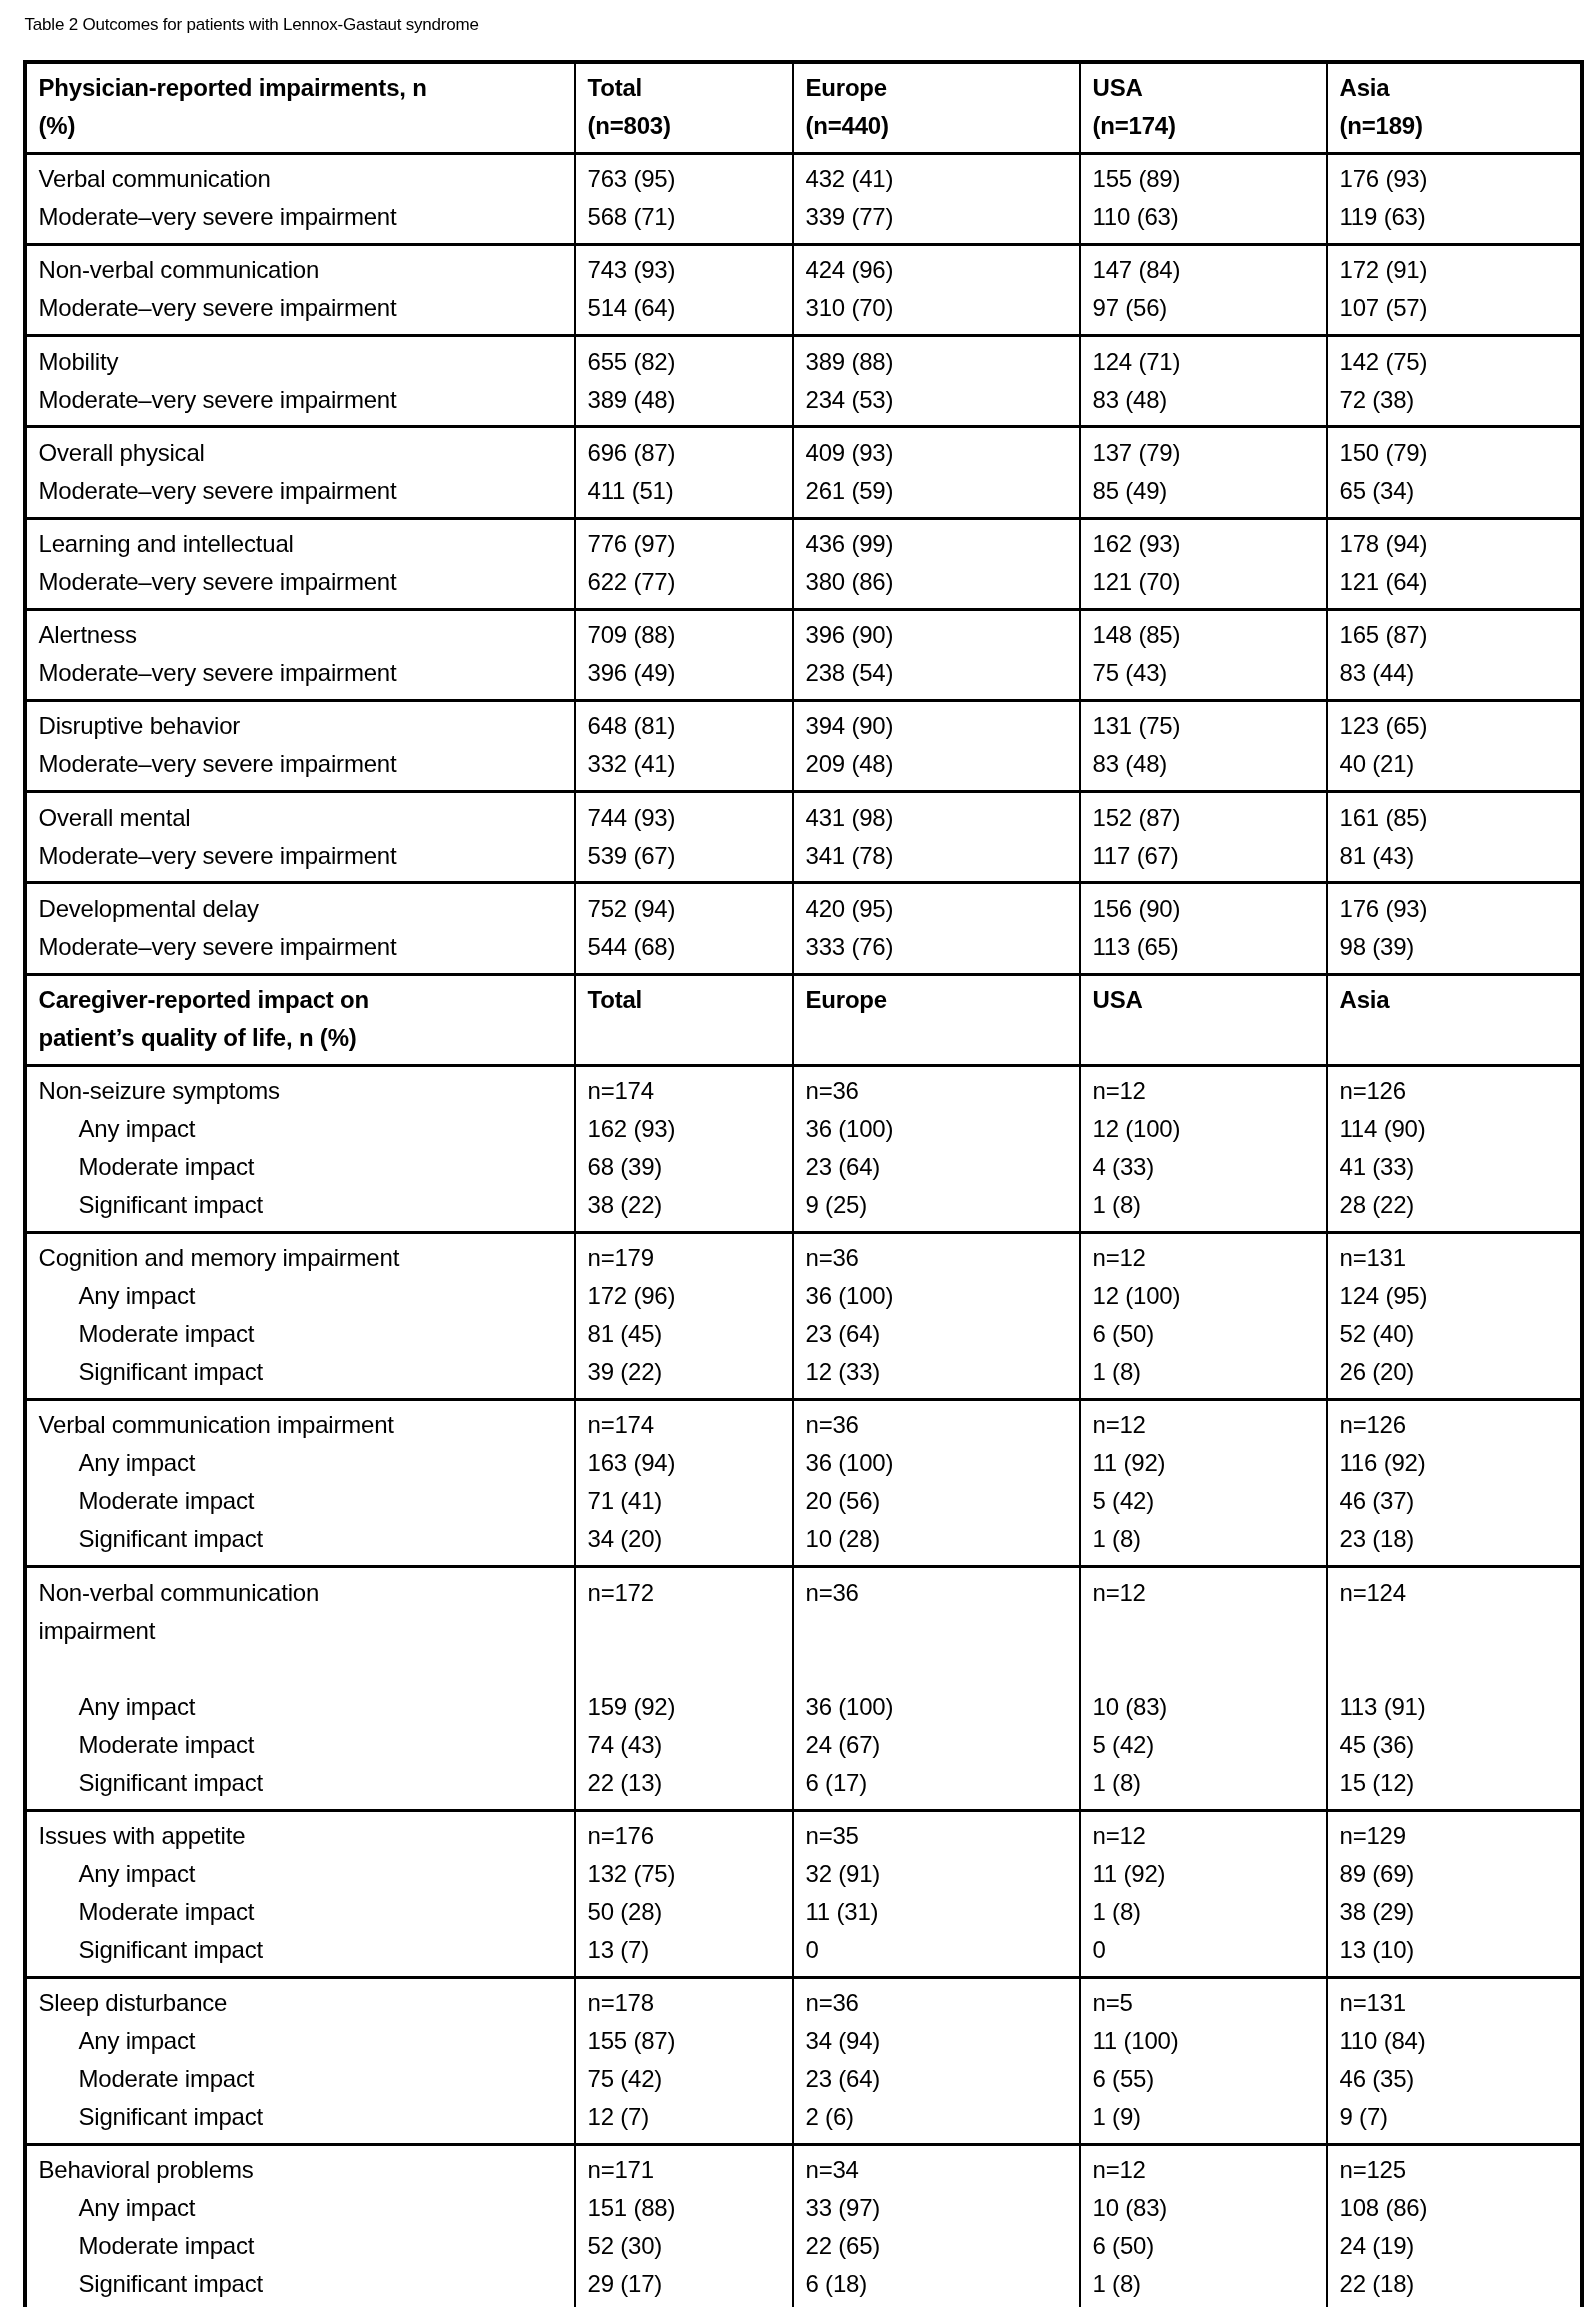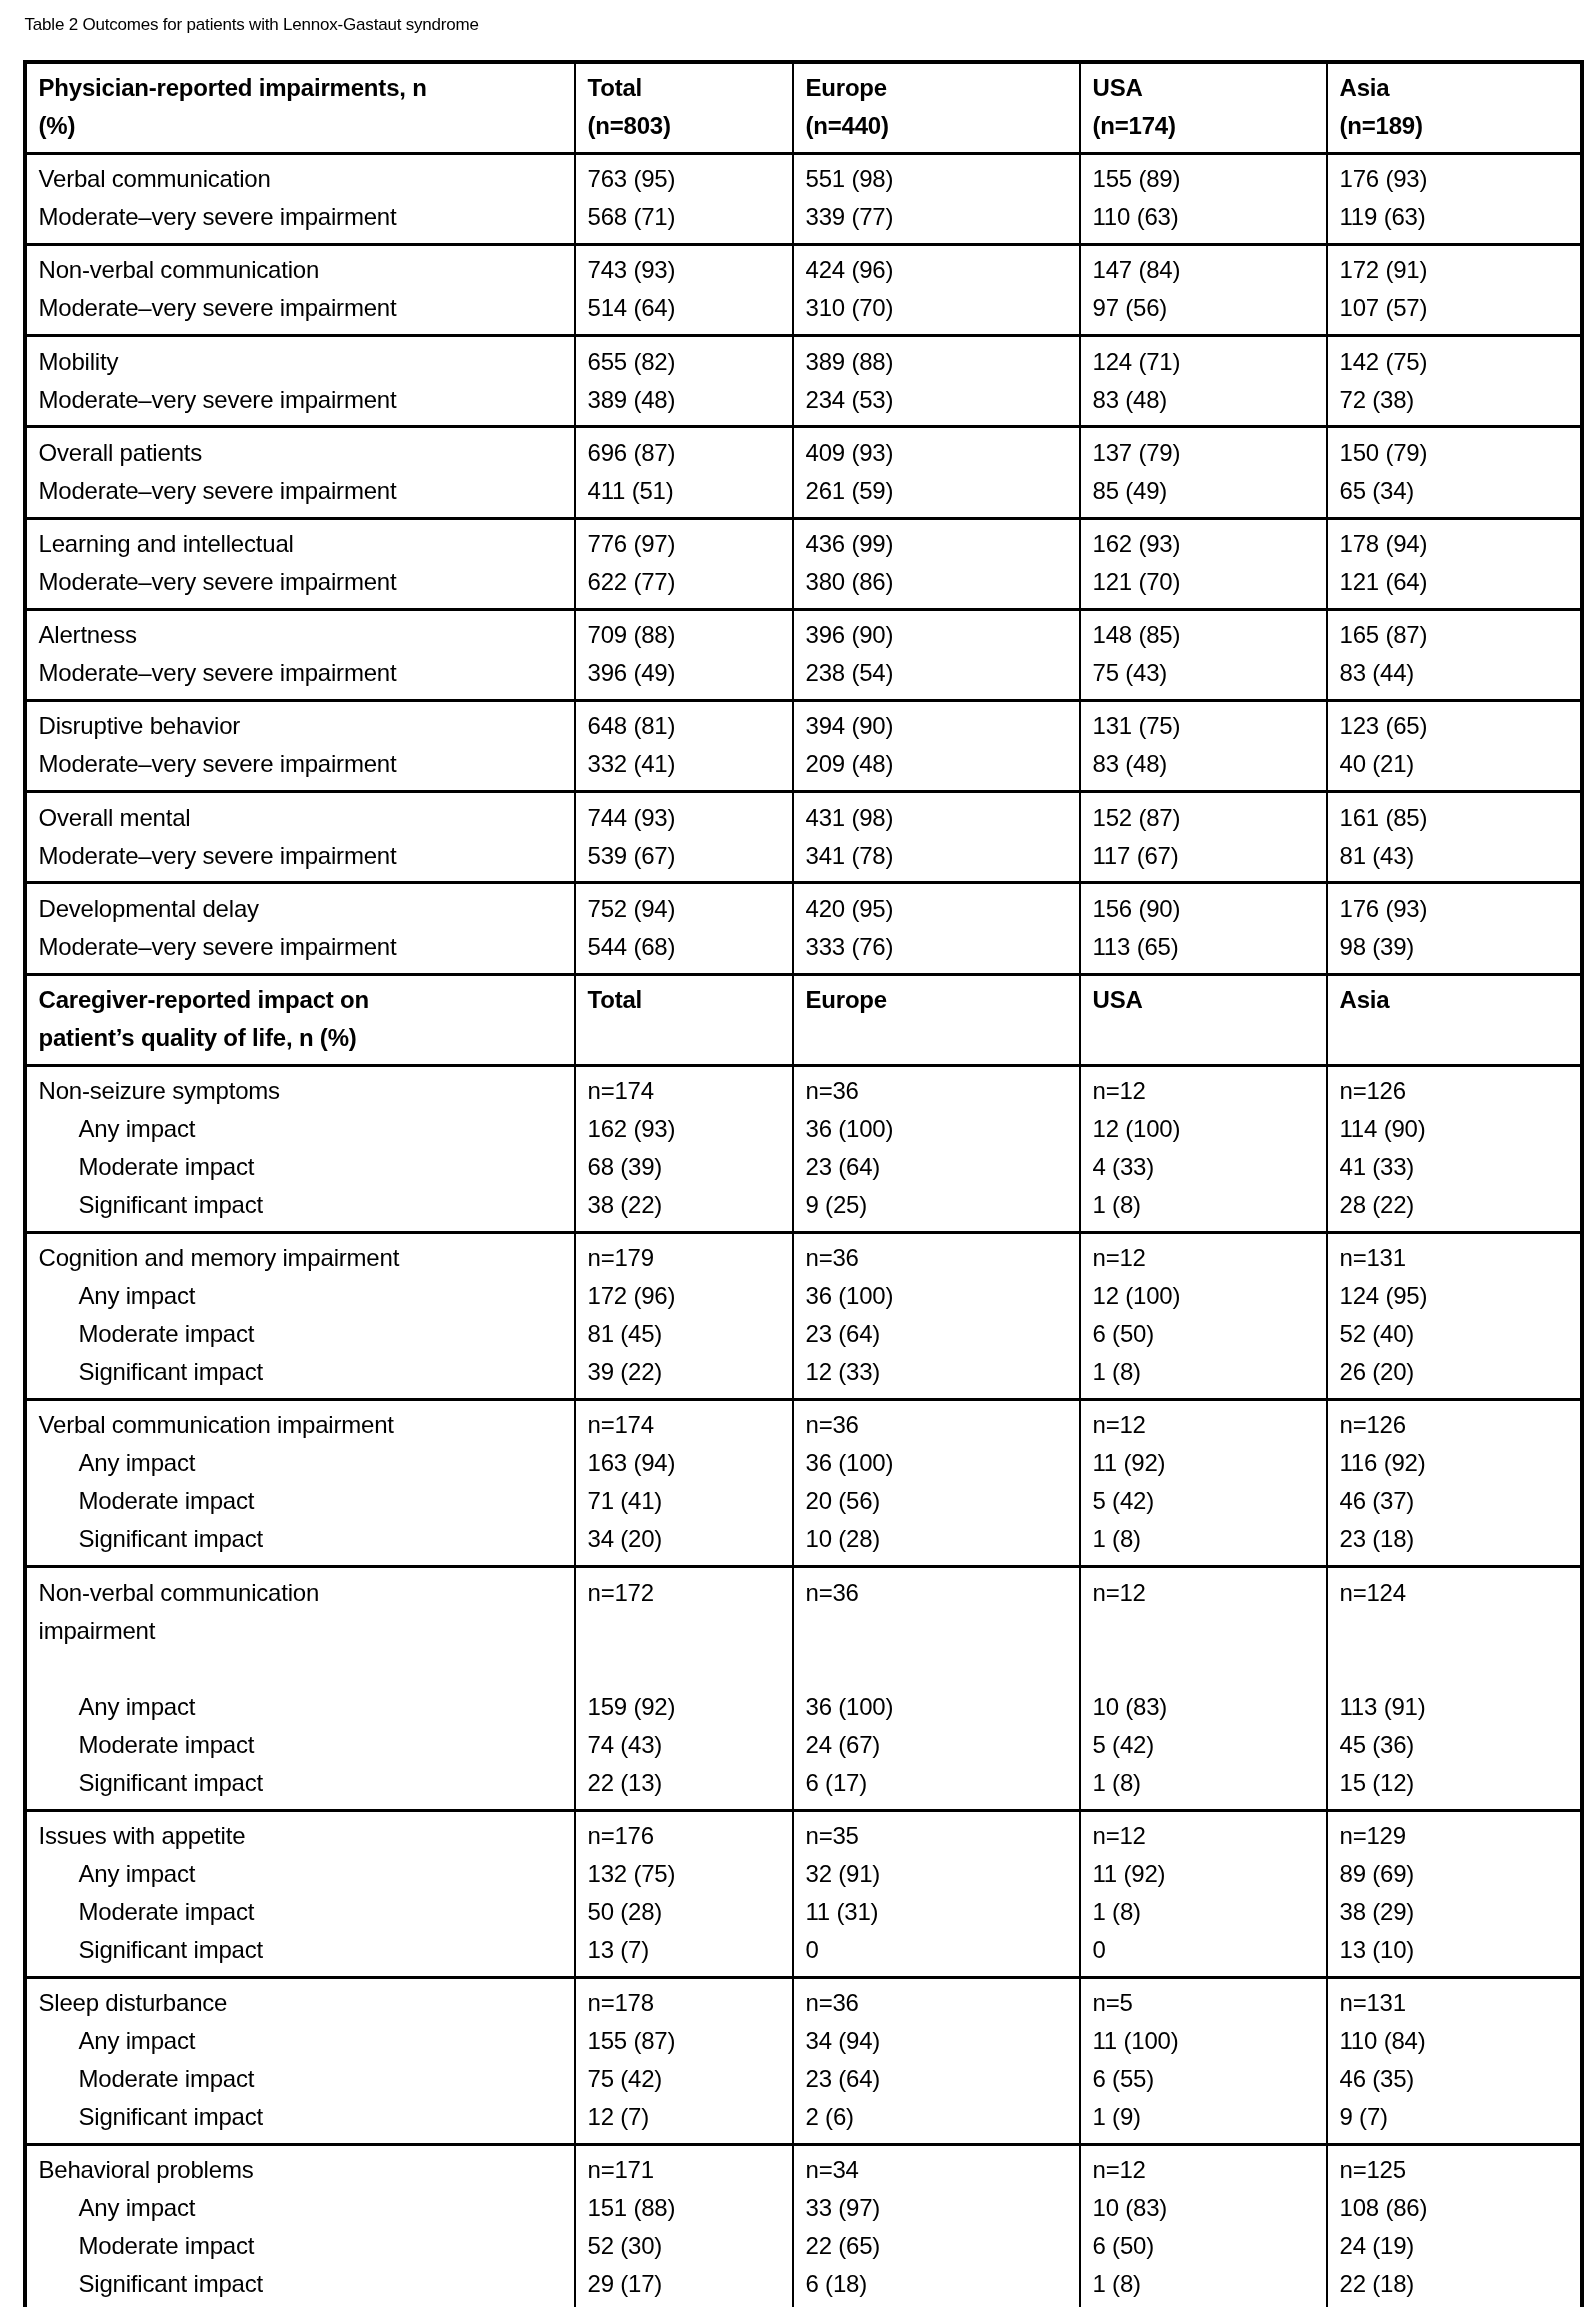--- a/index.html
+++ b/index.html
@@ -82,21 +82,21 @@
         <tr>
           <td>
             <div class="ln">Verbal communication</div>
             <div class="ln">Moderate–very severe impairment</div>
           </td>
           <td>
             <div class="ln">763 (95)</div>
             <div class="ln">568 (71)</div>
           </td>
           <td>
-            <div class="ln">551 (98)</div>
+            <div class="ln">432 (41)</div>
             <div class="ln">339 (77)</div>
           </td>
           <td>
             <div class="ln">155 (89)</div>
             <div class="ln">110 (63)</div>
           </td>
           <td>
             <div class="ln">176 (93)</div>
             <div class="ln">119 (63)</div>
           </td>
@@ -140,21 +140,21 @@
             <div class="ln">124 (71)</div>
             <div class="ln">83 (48)</div>
           </td>
           <td>
             <div class="ln">142 (75)</div>
             <div class="ln">72 (38)</div>
           </td>
         </tr>
         <tr>
           <td>
-            <div class="ln">Overall patients</div>
+            <div class="ln">Overall physical</div>
             <div class="ln">Moderate–very severe impairment</div>
           </td>
           <td>
             <div class="ln">696 (87)</div>
             <div class="ln">411 (51)</div>
           </td>
           <td>
             <div class="ln">409 (93)</div>
             <div class="ln">261 (59)</div>
           </td>

